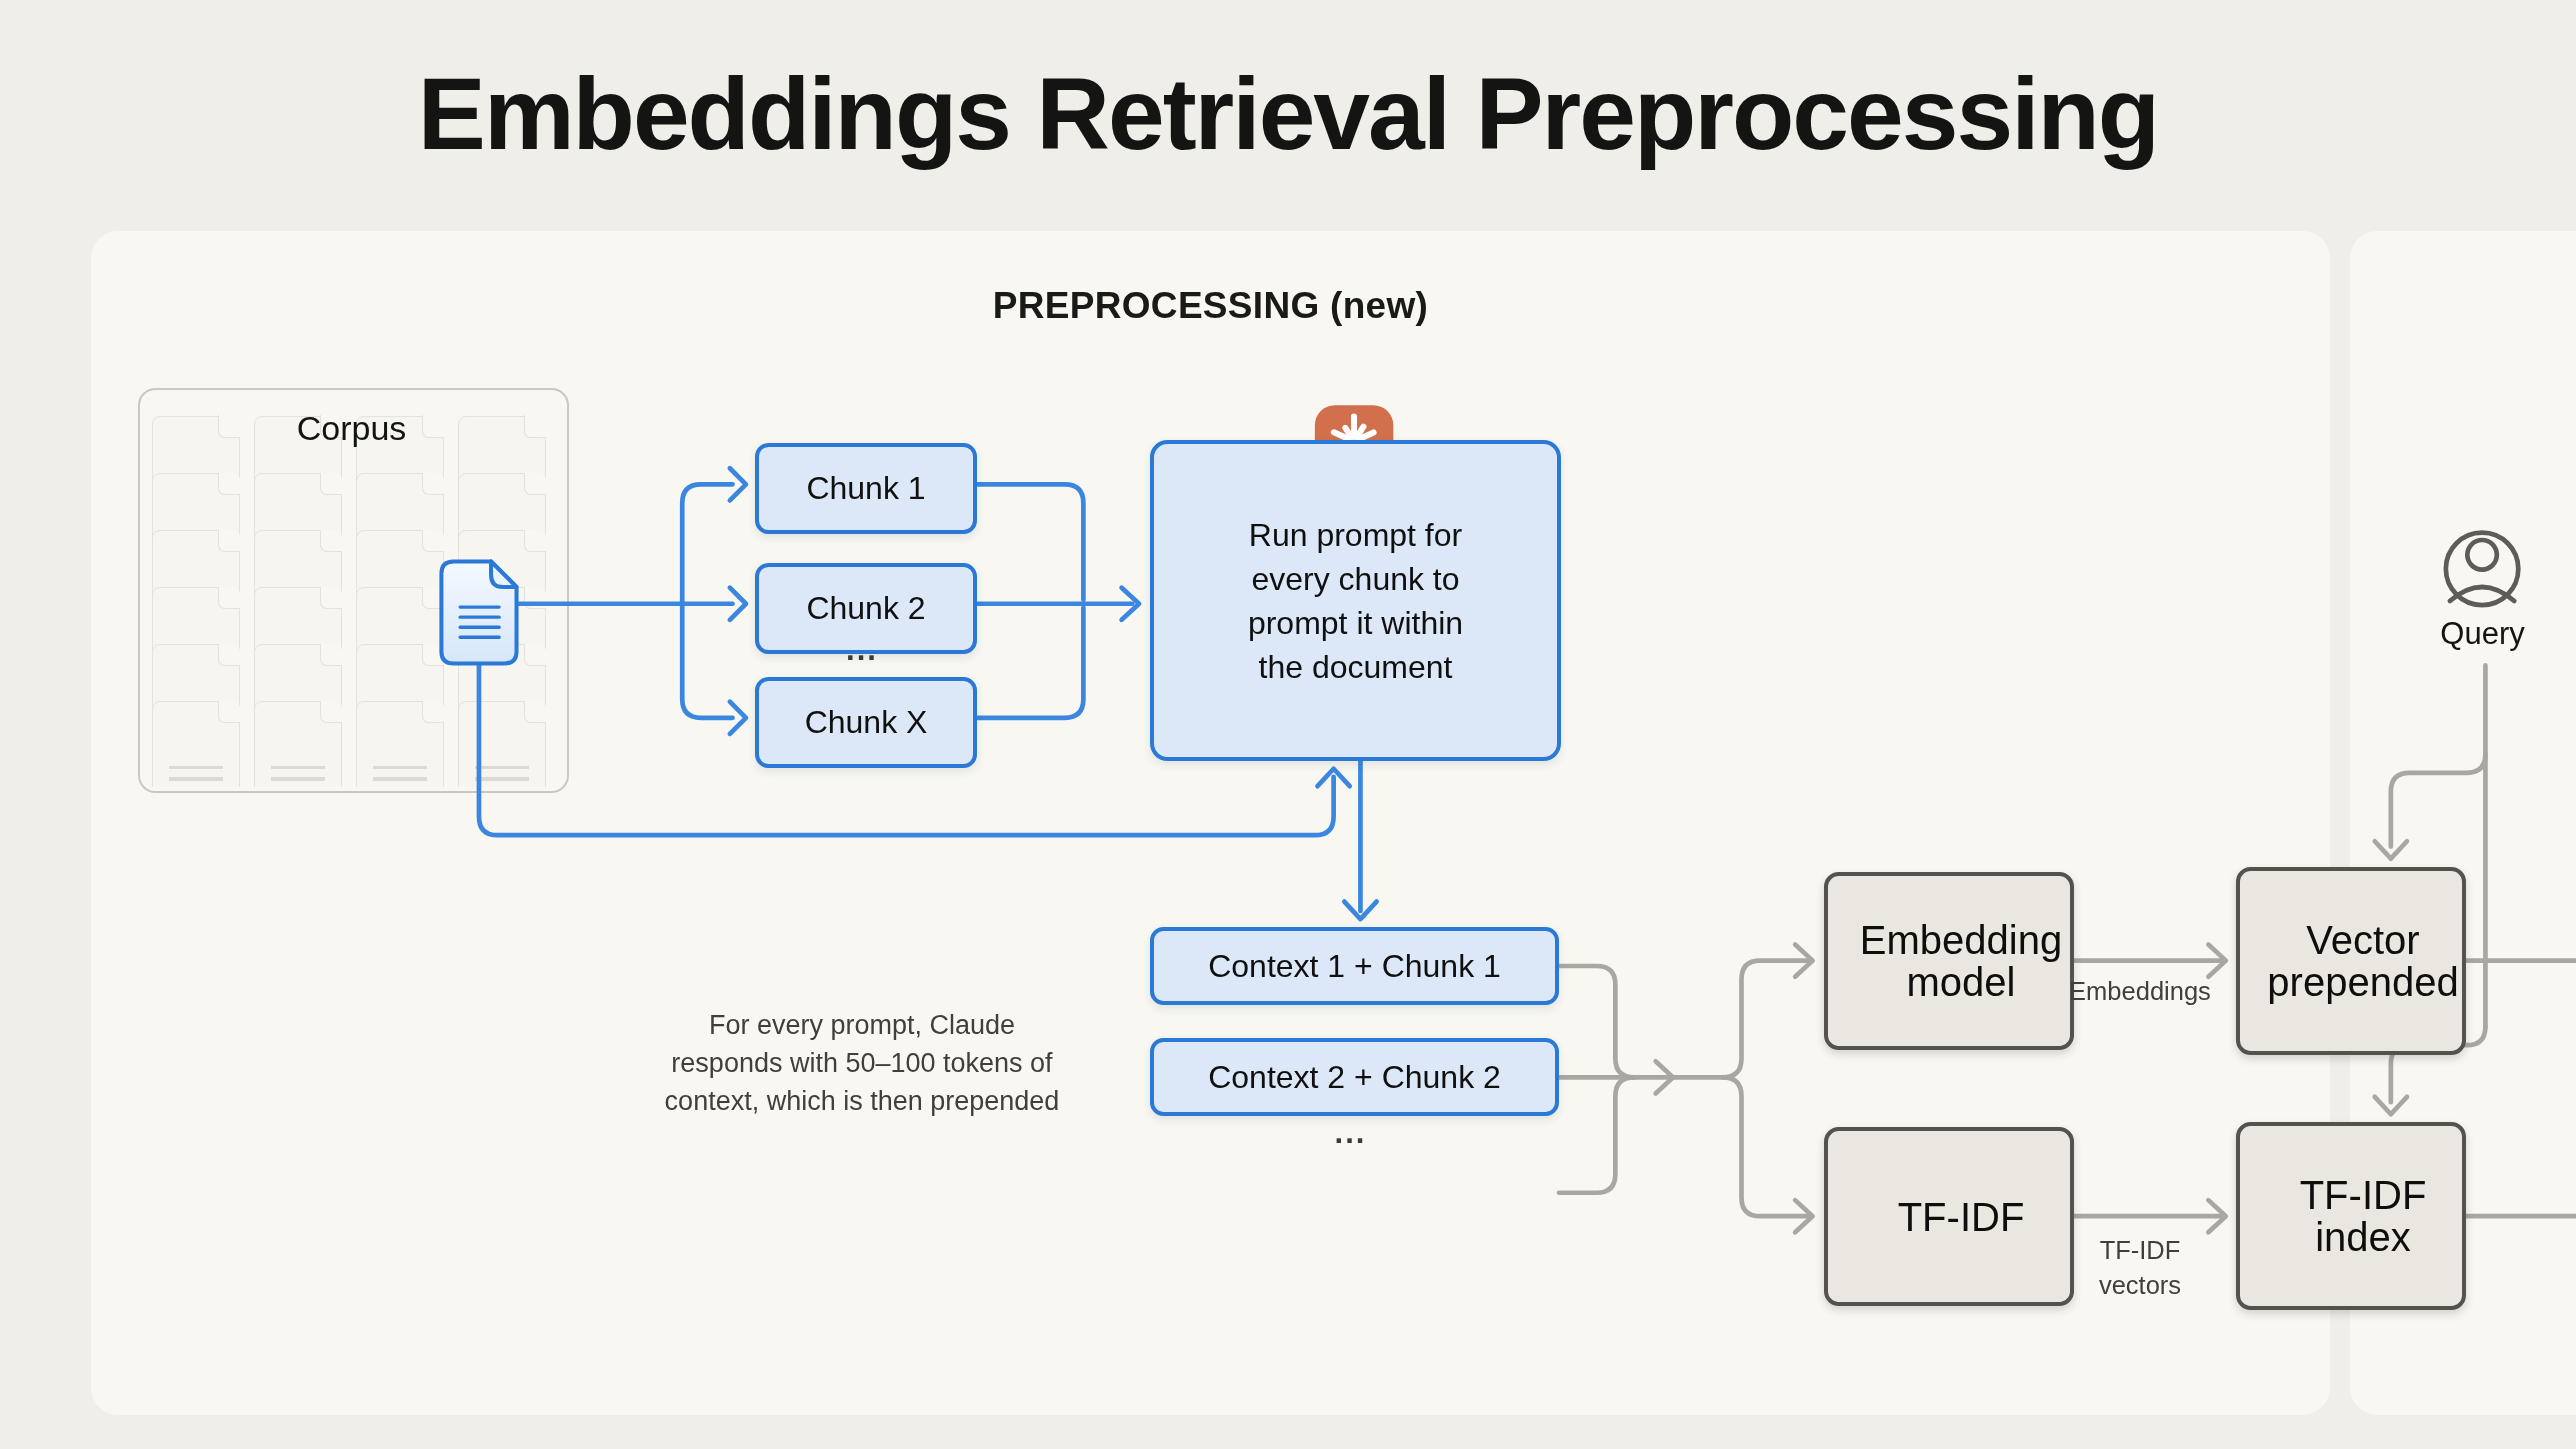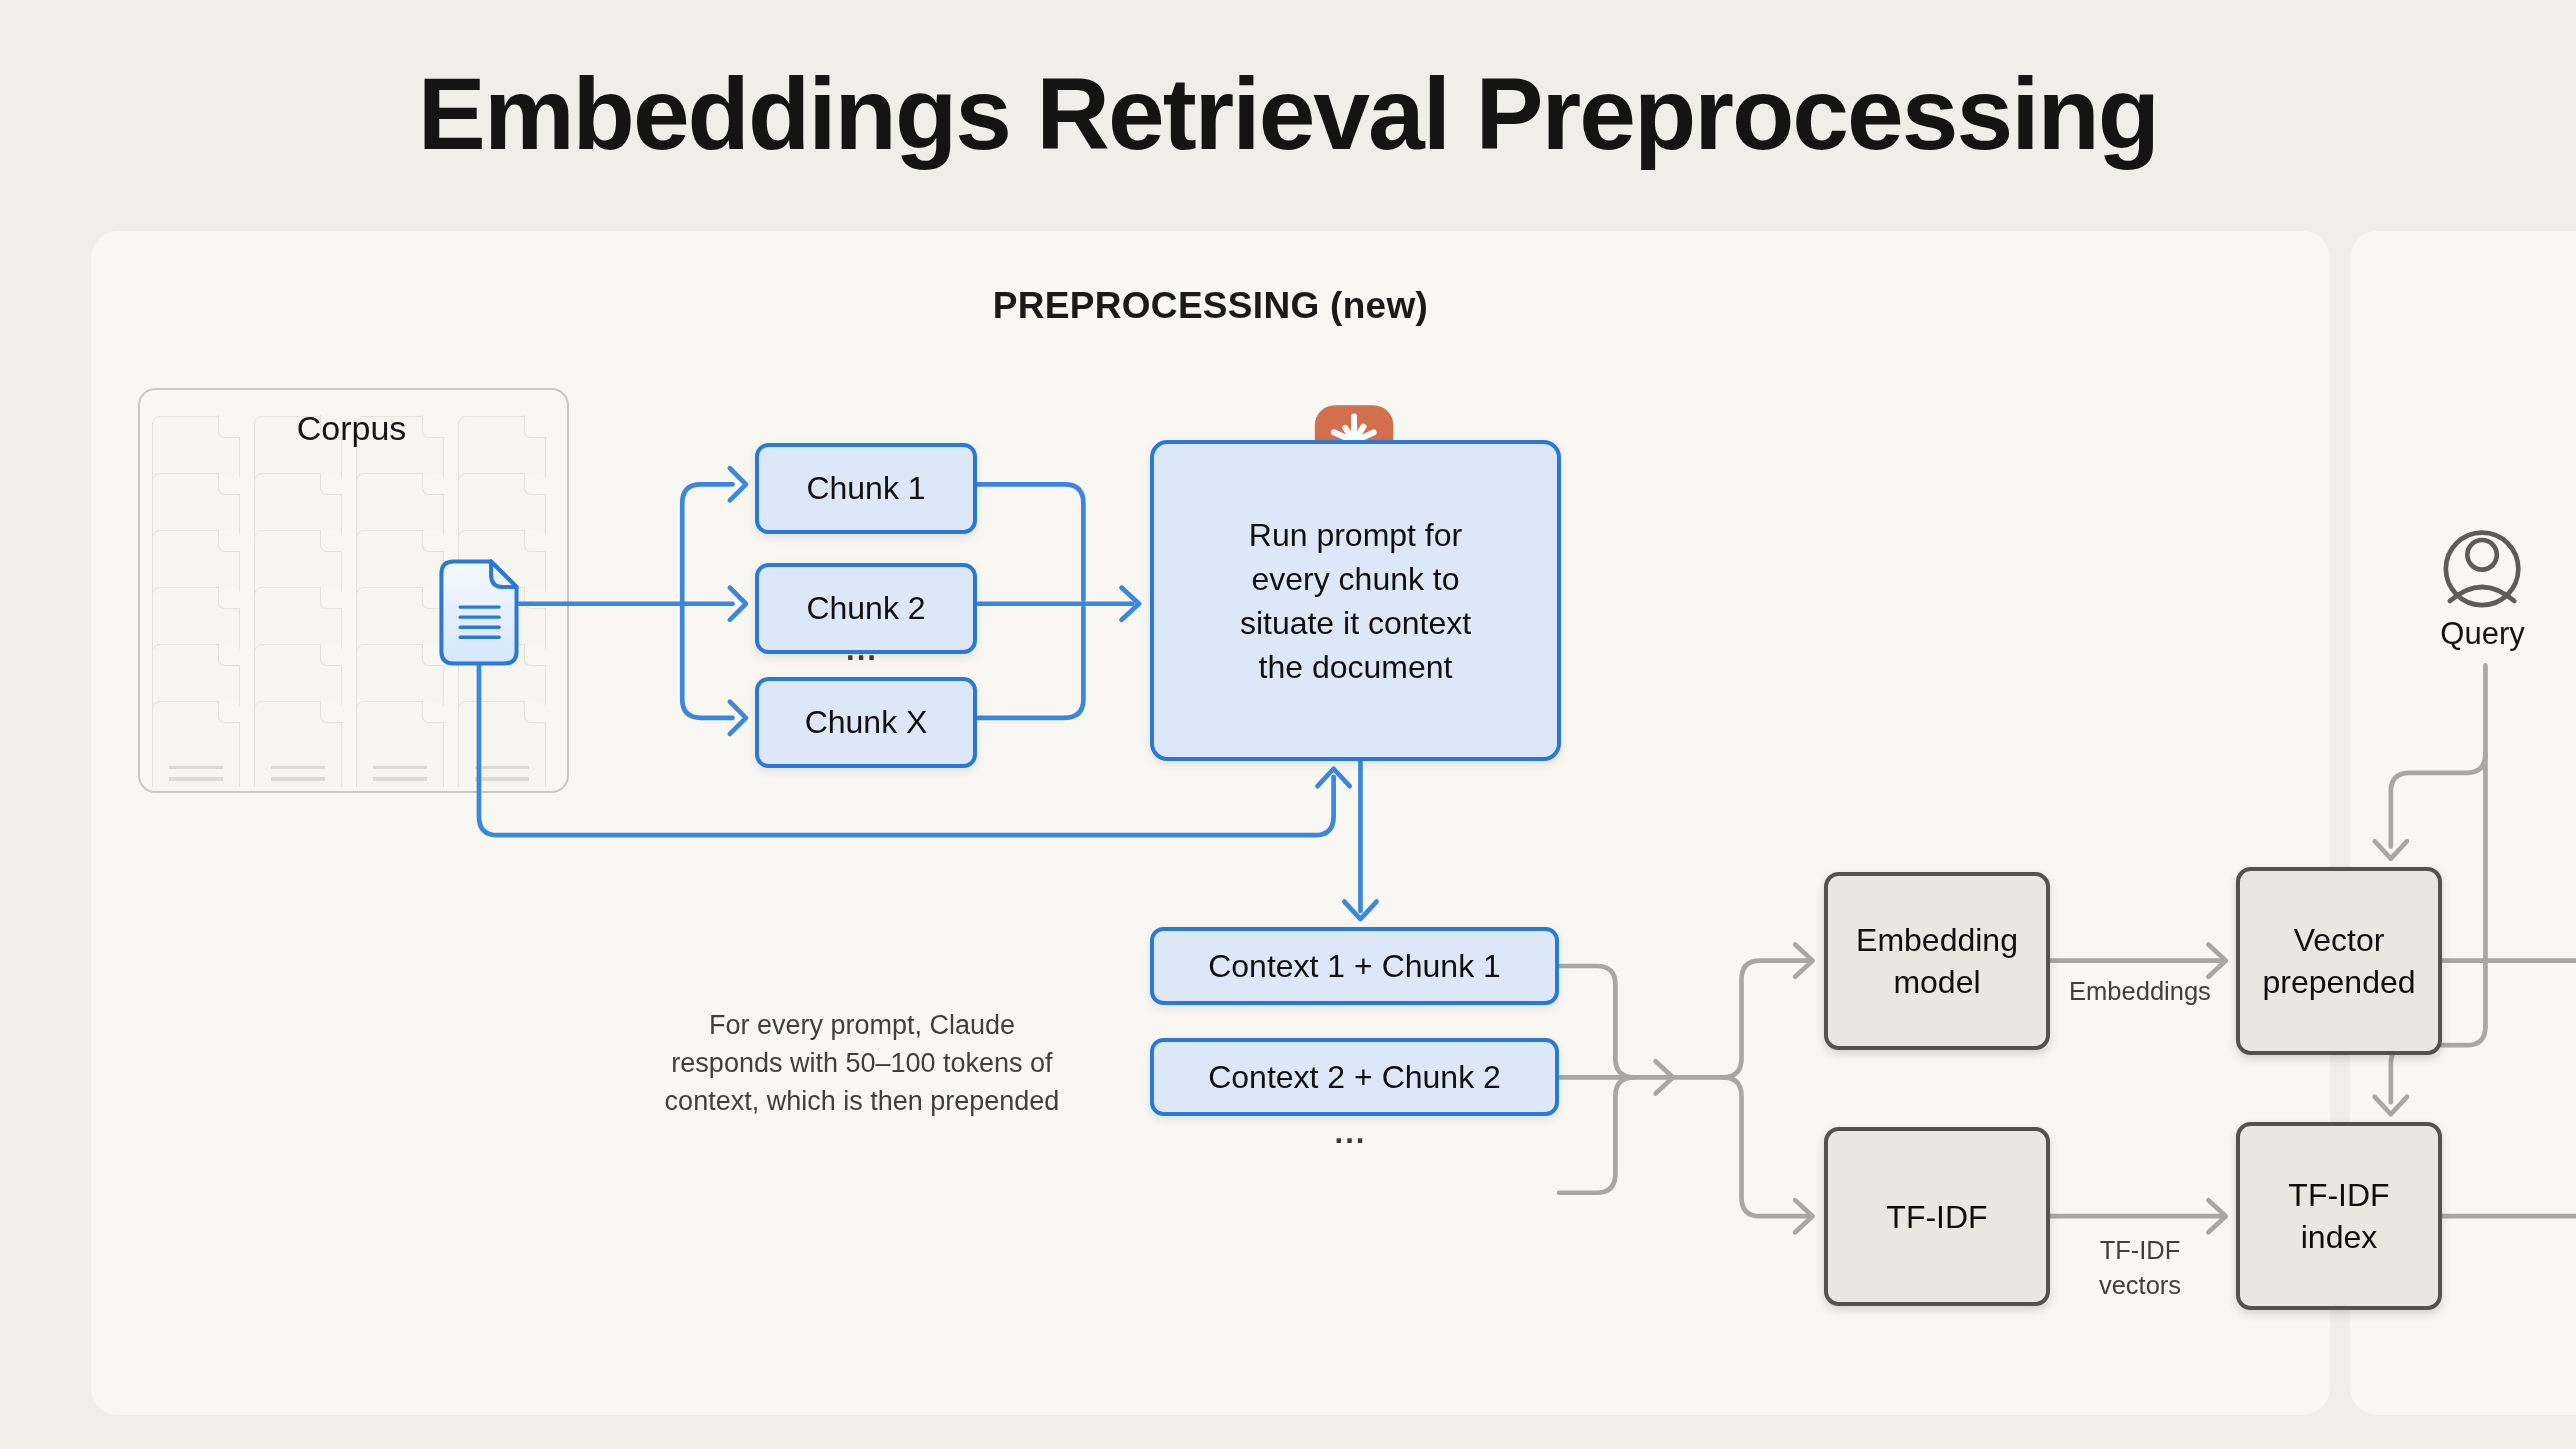--- a/index.html
+++ b/index.html
@@ -44,22 +44,23 @@
     display:flex;align-items:center;justify-content:center;
     color:#101010;font-size:32px;box-shadow:0 3.4px 8px rgba(40,60,90,0.10);
   }
   .chunk{border-radius:13.4px;}
   .runbox{border-radius:17.4px;text-align:center;line-height:44px;}
   .ctx{border-radius:13.4px;}
   .ellipsis{font-size:31px;font-weight:bold;color:#3A3A36;letter-spacing:2px;}
   .graybox{
     background:var(--dark-fill);border:4px solid var(--dark-border);border-radius:14.8px;
     display:flex;align-items:center;justify-content:center;text-align:center;
-    color:#0E0E0D;font-size:32px;line-height:42px;
+    color:#0E0E0D;font-size:40px;line-height:42px;
     box-shadow:0 4px 8px rgba(50,50,45,0.18);
+    padding-left:24px;
   }
   .note{
     text-align:center;font-size:27px;line-height:38px;color:var(--muted);
   }
   .flow-label{
     text-align:center;font-size:25.5px;line-height:35px;color:var(--muted);
   }
   .query-label{text-align:center;font-size:31px;color:var(--ink);}
   svg.overlay{position:absolute;left:0;top:0;}
   .blue-stroke{stroke:var(--blue-line);stroke-width:7;fill:none;stroke-linecap:round;stroke-linejoin:round;}
@@ -217,21 +218,21 @@
   </div>
   <div class="abs ellipsis" style="left:755px;top:632px;width:214px;text-align:center;">...</div>
   <div class="abs bluebox chunk" style="left:755px;top:677px;width:214px;height:83px;">
     <span>Chunk X</span>
   </div>
 
   <div class="abs bluebox runbox" style="left:1150px;top:440px;width:403px;height:313px;">
     <div>
       <div>Run prompt for</div>
       <div>every chunk to</div>
-      <div>situate it context</div>
+      <div>prompt it within</div>
       <div>the document</div>
     </div>
   </div>
 
   <div class="abs note" style="left:607px;top:1006px;width:510px;">
     <div>For every prompt, Claude</div>
     <div>responds with 50–100 tokens of</div>
     <div>context, which is then prepended</div>
   </div>
 

